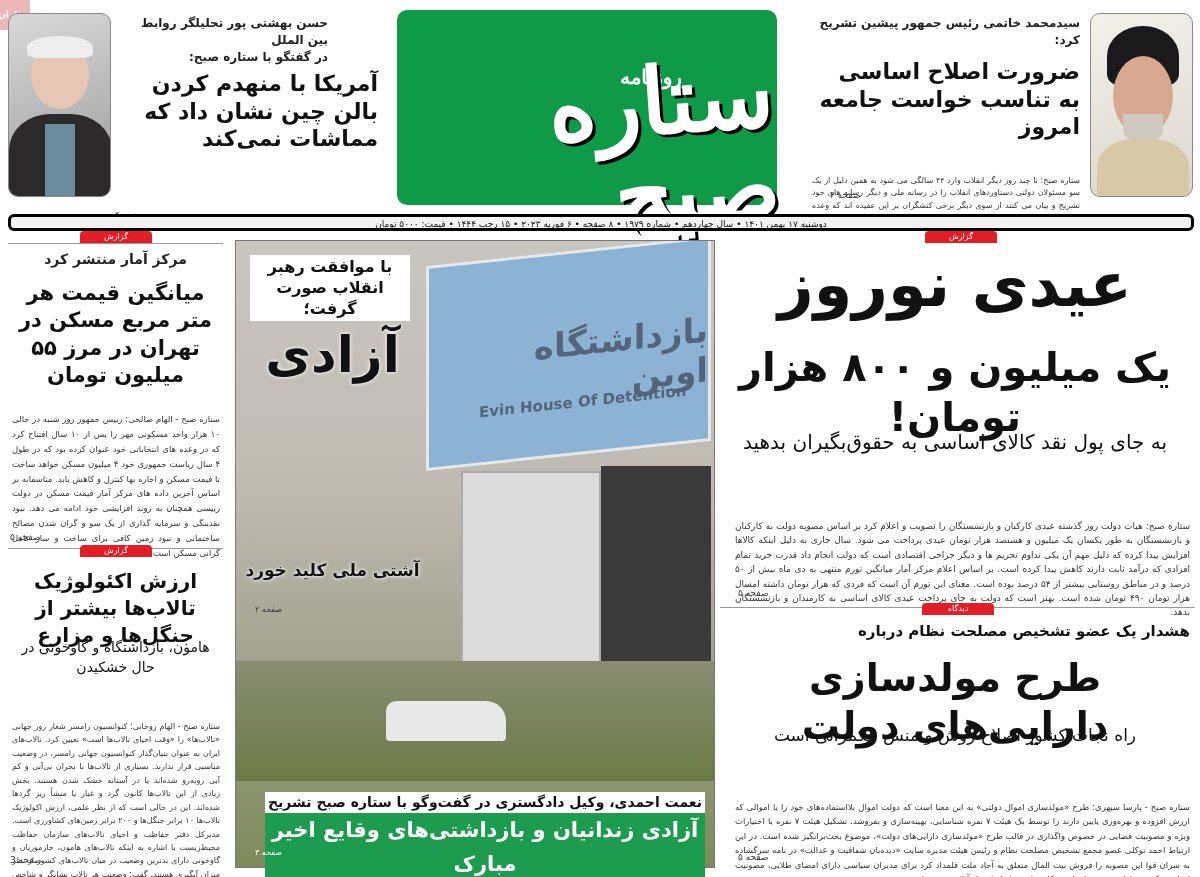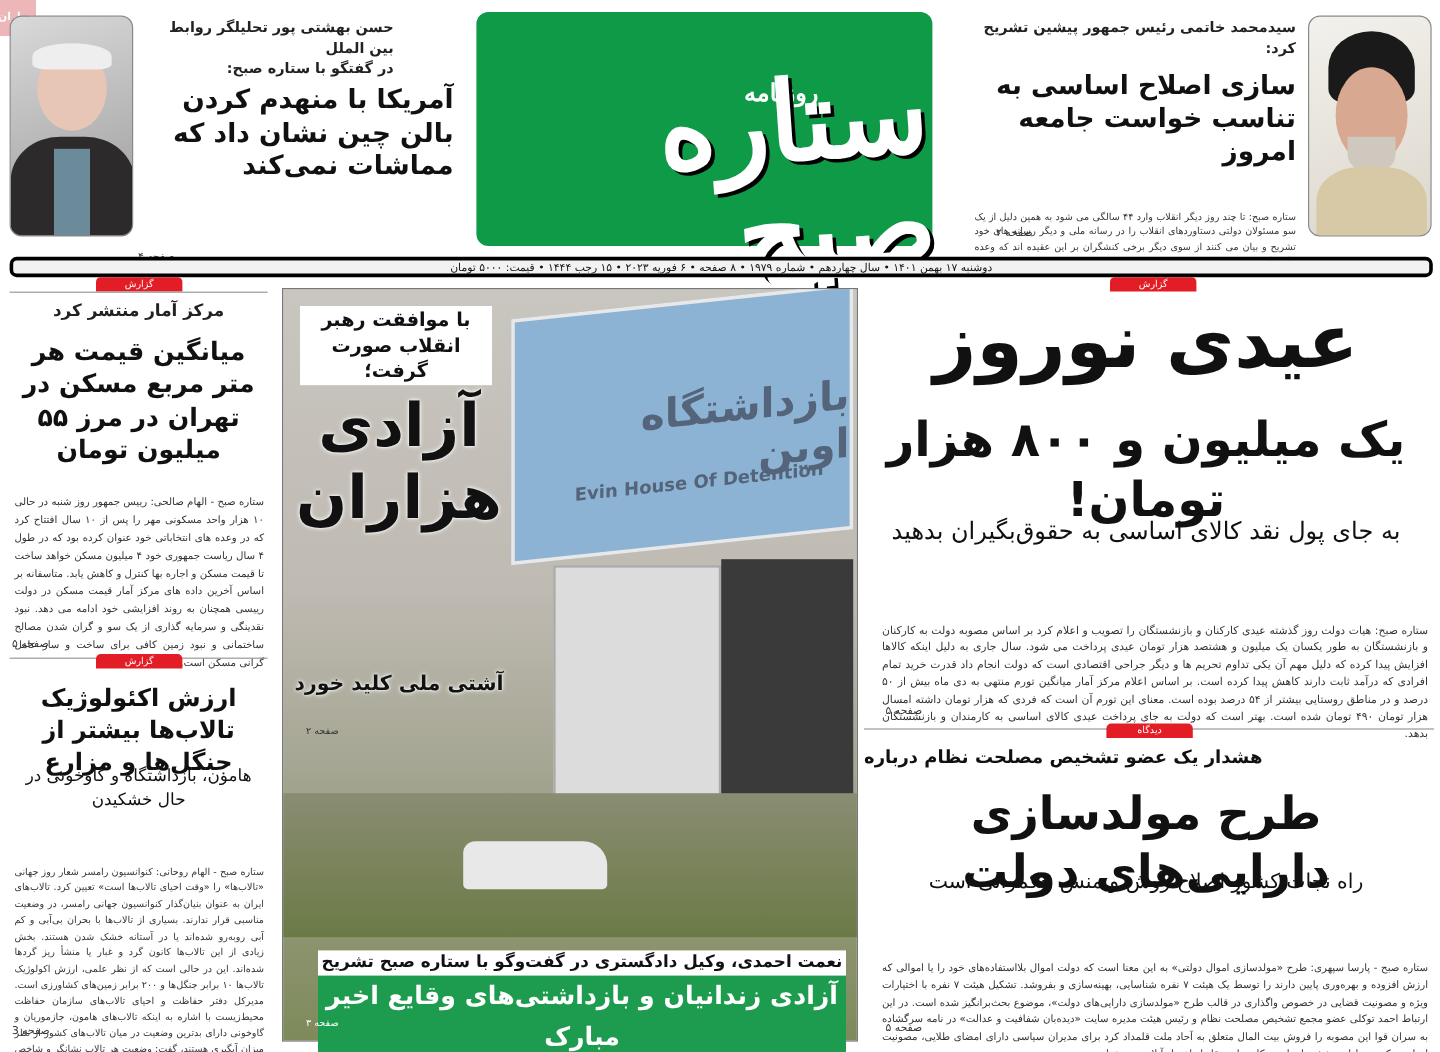--- a/index.html
+++ b/index.html
@@ -41,21 +41,21 @@
 </div>
 <div class="abs headline" style="left:118px;top:70px;width:260px;font-size:22px;">آمریکا با منهدم کردن بالن چین نشان داد که مماشات نمی‌کند</div>
 <div class="abs page-ref" style="left:115px;top:179px;margin-top:31px;">صفحه ۴</div>
 
 <div class="abs logo" style="left:397px;top:10px;width:380px;height:195px;">
   <div class="abs logo-text" style="right:95px;top:55px;font-size:20px;text-shadow:none;">روزنامه</div>
   <div class="abs logo-text" style="left:20px;top:50px;font-size:92px;line-height:1;transform:rotate(-4deg);">ستاره صبح</div>
 </div>
 
 <div class="abs kicker" style="left:810px;top:15px;width:270px;font-size:12px;">سیدمحمد خاتمی رئیس جمهور پیشین تشریح کرد:</div>
-<div class="abs headline" style="left:812px;top:58px;width:268px;font-size:22px;">سازی اصلاح اساسی به تناسب خواست جامعه امروز</div>
+<div class="abs headline" style="left:812px;top:58px;width:268px;font-size:22px;">ضرورت اصلاح اساسی به تناسب خواست جامعه امروز</div>
 <div class="abs bodytext" style="left:812px;top:143px;width:268px;font-size:8px;line-height:1.55;">ستاره صبح: تا چند روز دیگر انقلاب وارد ۴۴ سالگی می شود به همین دلیل از یک سو مسئولان دولتی دستاوردهای انقلاب را در رسانه ملی و دیگر رسانه های خود تشریح و بیان می کنند از سوی دیگر برخی کنشگران بر این عقیده اند که وعده های داده شده...</div>
 <div class="abs page-ref" style="left:830px;top:190px;">صفحه ۲</div>
 <div class="abs photo" style="left:1090px;top:13px;width:103px;height:184px;background:linear-gradient(160deg,#f3f1ec,#dcd7cc);">
   <div class="abs" style="left:16px;top:12px;width:72px;height:60px;background:#1a1a1a;border-radius:50% 50% 20% 20%;"></div>
   <div class="head" style="left:22px;top:42px;width:60px;height:80px;background:#d9a890;"></div>
   <div class="abs" style="left:32px;top:100px;width:40px;height:30px;background:#cfc8bf;border-radius:0 0 50% 50%;"></div>
   <div class="body" style="left:6px;top:125px;width:92px;height:70px;background:#d8c9a6;"></div>
 </div>
 
 <div class="abs dateline" style="left:8px;top:214px;width:1186px;height:17px;">دوشنبه ۱۷ بهمن ۱۴۰۱ • سال چهاردهم • شماره ۱۹۷۹ • ۸ صفحه • ۶ فوریه ۲۰۲۳ • ۱۵ رجب ۱۴۴۴ • قیمت: ۵۰۰۰ تومان</div>
@@ -82,34 +82,33 @@
   </div>
 
   <div class="abs" style="left:225px;top:230px;width:140px;height:200px;background:#dcdcdc;border:2px solid #aaa;"></div>
   <div class="abs" style="left:365px;top:225px;width:110px;height:210px;background:#3a3a3a;"></div>
   <div class="abs" style="left:0;top:420px;width:480px;height:120px;background:linear-gradient(180deg,#8a8d73,#6b7a45);"></div>
   <div class="abs" style="left:150px;top:460px;width:120px;height:40px;background:#e8e8e8;border-radius:10px 20px 4px 4px;"></div>
 </div>
 <div class="abs overlay-title whitebar" style="left:250px;top:255px;width:160px;font-size:16px;line-height:1.3;padding:2px;">با موافقت رهبر انقلاب صورت گرفت؛</div>
 <div class="abs overlay-title" style="left:245px;top:325px;width:175px;font-size:50px;line-height:1.2;">
   <div>آزادی</div>
-  <div>هزاران</div>
 </div>
 <div class="abs overlay-title" style="left:245px;top:560px;width:175px;font-size:17px;">آشتی ملی کلید خورد</div>
 <div class="abs page-ref" style="left:255px;top:605px;font-size:8px;">صفحه ۲</div>
 <div class="abs whitebar" style="left:265px;top:792px;width:440px;font-size:14px;line-height:20px;">نعمت احمدی، وکیل دادگستری در گفت‌وگو با ستاره صبح تشریح کرد:</div>
 <div class="abs greenbar" style="left:265px;top:813px;width:440px;font-size:21px;line-height:34px;">آزادی زندانیان و بازداشتی‌های وقایع اخیر مبارک</div>
 <div class="abs page-ref" style="left:255px;top:848px;font-size:8px;color:#fff;">صفحه ۳</div>
 
 <div class="tag" style="left:925px;top:231px;width:72px;">گزارش</div>
 <div class="abs headline" style="left:720px;top:248px;width:470px;font-size:62px;text-align:center;line-height:1.2;">عیدی نوروز</div>
 <div class="abs headline" style="left:720px;top:342px;width:470px;font-size:40px;text-align:center;">یک میلیون و ۸۰۰ هزار تومان!</div>
 <div class="abs headline" style="left:720px;top:430px;width:470px;font-size:20px;text-align:center;font-weight:normal;">به جای پول نقد کالای اساسی به حقوق‌بگیران بدهید</div>
 <div class="abs bodytext" style="left:735px;top:487px;width:455px;font-size:9px;line-height:1.6;">ستاره صبح: هیات دولت روز گذشته عیدی کارکنان و بازنشستگان را تصویب و اعلام کرد بر اساس مصوبه دولت به کارکنان و بازنشستگان به طور یکسان یک میلیون و هشتصد هزار تومان عیدی پرداخت می شود. سال جاری به دلیل اینکه کالاها افزایش پیدا کرده که دلیل مهم آن یکی تداوم تحریم ها و دیگر جراحی اقتصادی است که دولت انجام داد قدرت خرید تمام افرادی که درآمد ثابت دارند کاهش پیدا کرده است. بر اساس اعلام مرکز آمار میانگین تورم منتهی به دی ماه بیش از ۵۰ درصد و در مناطق روستایی بیشتر از ۵۴ درصد بوده است. معنای این تورم آن است که فردی که هزار تومان داشته امسال هزار تومان ۴۹۰ تومان شده است. بهتر است که دولت به جای پرداخت عیدی کالای اساسی به کارمندان و بازنشستگان بدهد.</div>
 <div class="abs page-ref" style="left:738px;top:588px;">صفحه ۵</div>
 <div class="rule" style="left:720px;top:607px;width:475px;"></div>
 
 <div class="tag" style="left:922px;top:603px;width:72px;text-align:center;">دیدگاه</div>
-<div class="abs headline" style="left:720px;top:622px;width:470px;font-size:15px;text-align:left;font-weight:bold;">هشدار یک عضو تشخیص مصلحت نظام درباره</div>
+<div class="abs headline" style="left:720px;top:622px;width:470px;font-size:15px;text-align:right;font-weight:bold;">هشدار یک عضو تشخیص مصلحت نظام درباره</div>
 <div class="abs headline" style="left:720px;top:655px;width:470px;font-size:38px;text-align:center;">طرح مولدسازی دارایی‌های دولت</div>
 <div class="abs headline" style="left:720px;top:725px;width:470px;font-size:17px;text-align:center;font-weight:normal;">راه نجات کشور اصلاح روش و منش حکمرانی است</div>
 <div class="abs bodytext" style="left:735px;top:768px;width:455px;font-size:8.5px;line-height:1.7;">ستاره صبح - پارسا سپهری: طرح «مولدسازی اموال دولتی» به این معنا است که دولت اموال بلااستفاده‌های خود را یا اموالی که ارزش افزوده و بهره‌وری پایین دارند را توسط یک هیئت ۷ نفره شناسایی، بهینه‌سازی و بفروشد. تشکیل هیئت ۷ نفره با اختیارات ویژه و مصونیت قضایی در خصوص واگذاری در قالب طرح «مولدسازی دارایی‌های دولت»، موضوع بحث‌برانگیز شده است. در این ارتباط احمد توکلی عضو مجمع تشخیص مصلحت نظام و رئیس هیئت مدیره سایت «دیده‌بان شفافیت و عدالت» در نامه سرگشاده به سران قوا این مصوبه را فروش بیت المال متعلق به آحاد ملت قلمداد کرد برای مدیران سیاسی دارای امضای طلایی، مصونیت ایجاد می‌کند. در ادامه بخشی از نامه توکلی را به نقل از اعتماد آنلاین می خوانید.</div>
 <div class="abs page-ref" style="left:738px;top:852px;">صفحه ۵</div>
 
 </body></html>

